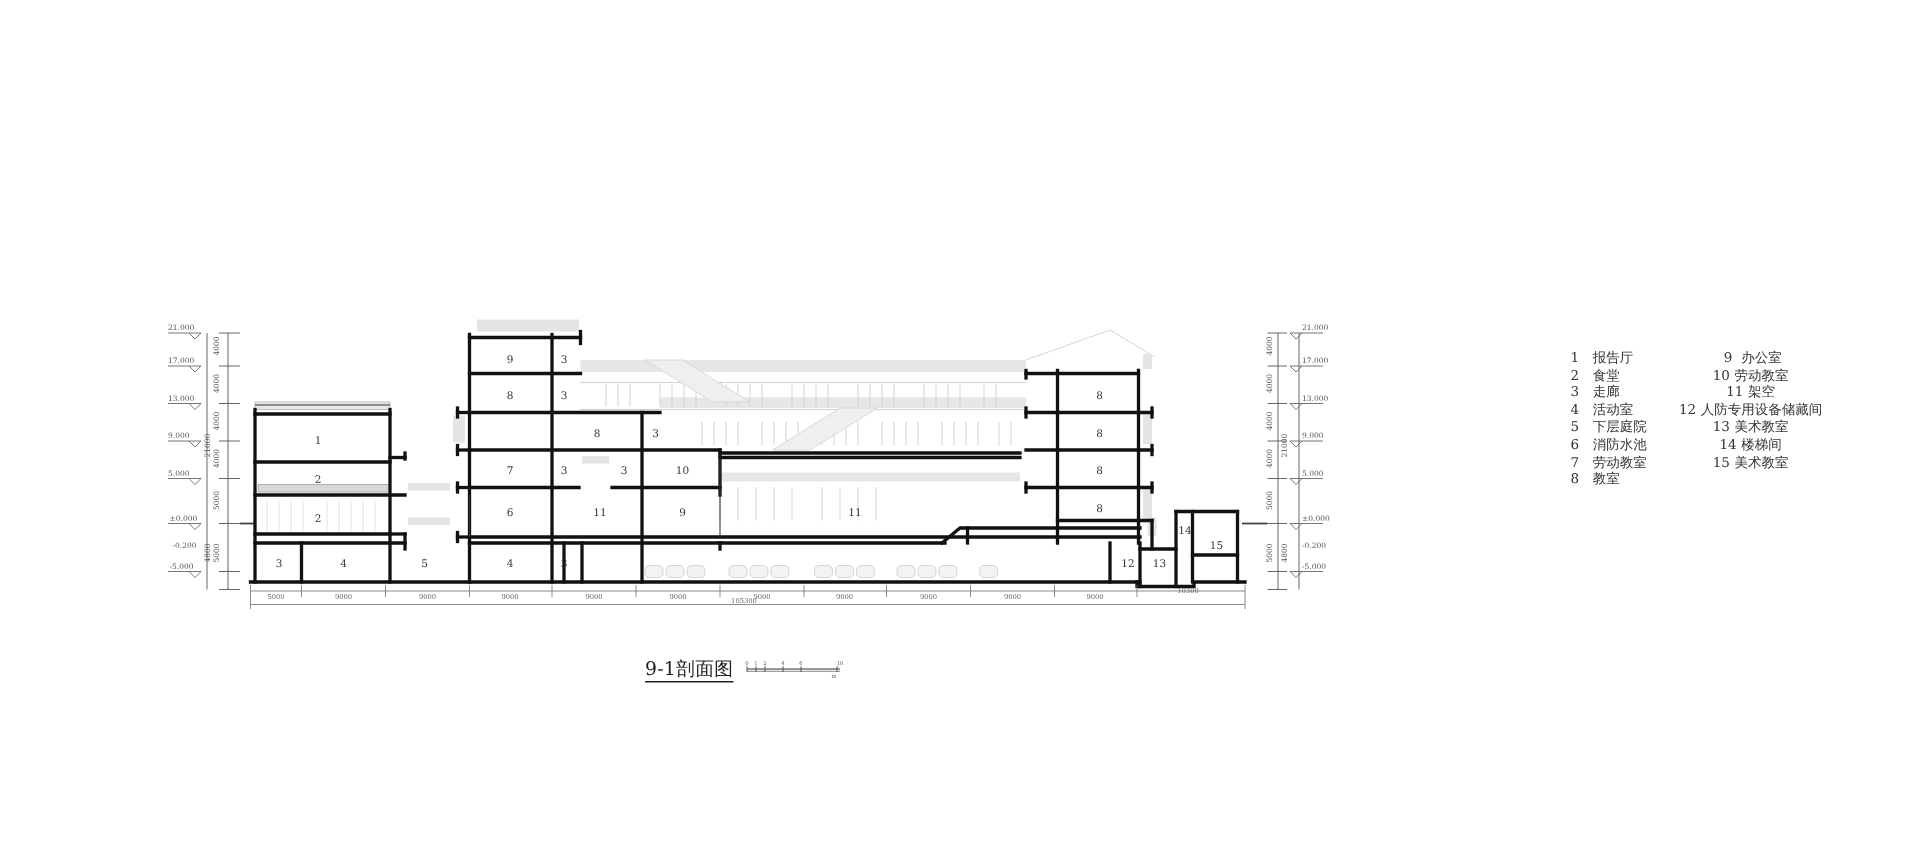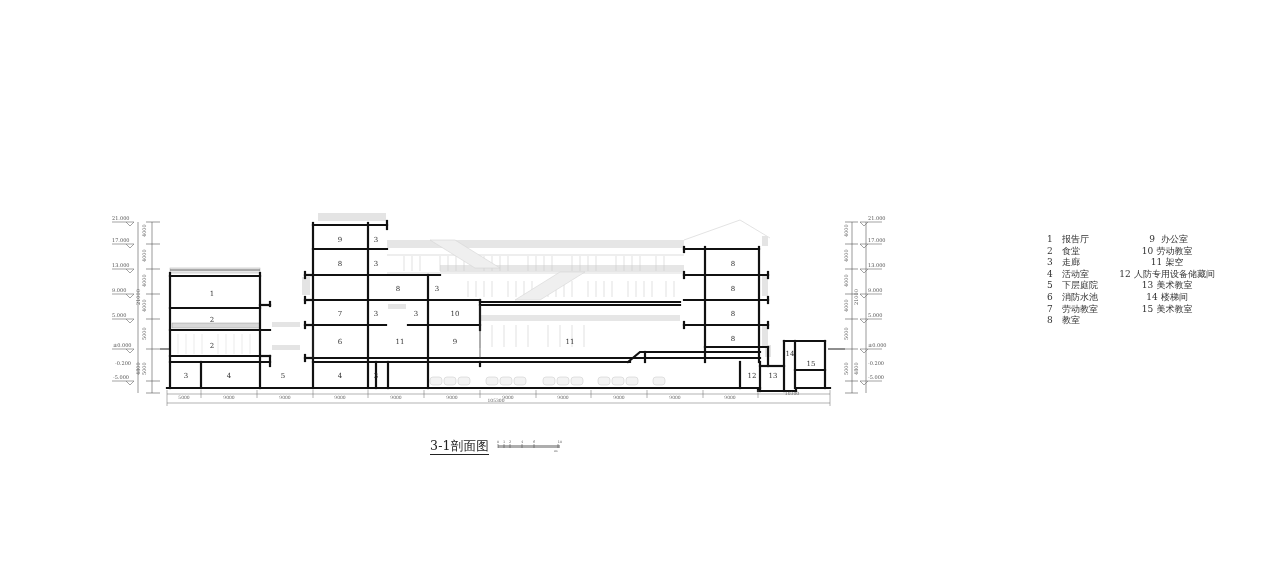--- a/index.html
+++ b/index.html
@@ -319,21 +319,21 @@
       <text x="510" y="443">2</text>
       <text x="522" y="443">4</text>
       <text x="534" y="443">6</text>
       <text x="560" y="443">10</text>
       <text x="556" y="452">m</text>
     </g>
   </g>
 </svg>
 
 <div class="title-block">
-  <span class="title">3-1剖面图</span>
+  <span class="title">9-1剖面图</span>
 </div>
 
 <div class="legend">
   <div class="legend-col c1">
     <div class="legend-item"><span class="num">1</span> <span>报告厅</span></div>
     <div class="legend-item"><span class="num">2</span> <span>食堂</span></div>
     <div class="legend-item"><span class="num">3</span> <span>走廊</span></div>
     <div class="legend-item"><span class="num">4</span> <span>活动室</span></div>
     <div class="legend-item"><span class="num">5</span> <span>下层庭院</span></div>
     <div class="legend-item"><span class="num">6</span> <span>消防水池</span></div>

